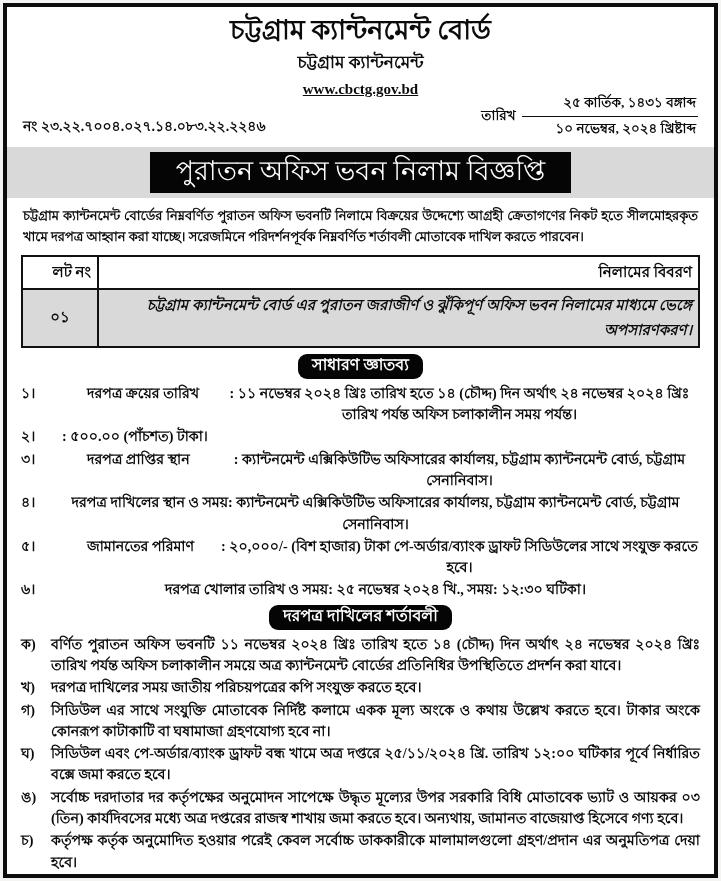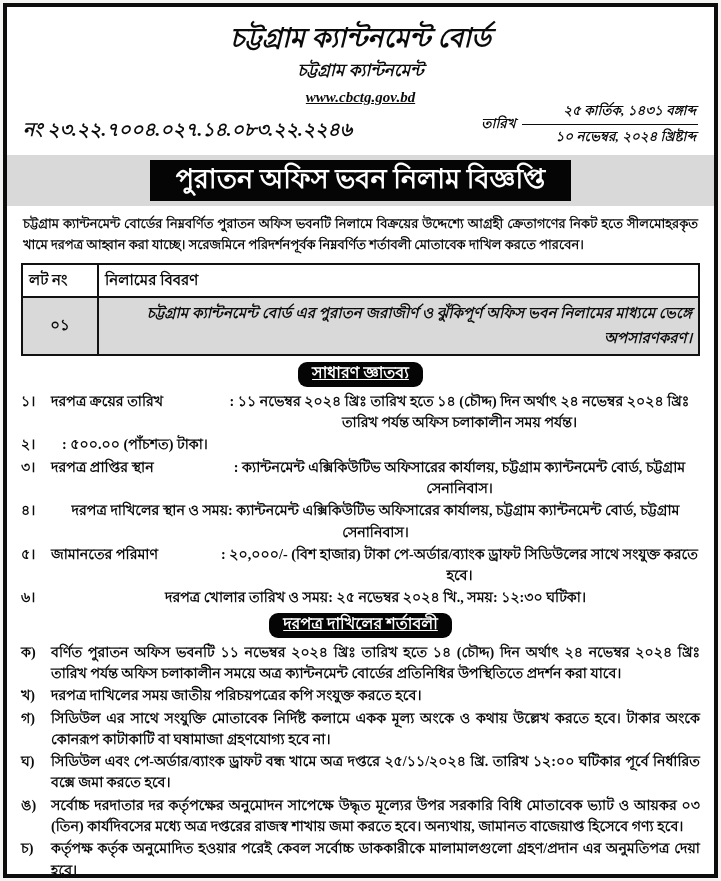--- a/index.html
+++ b/index.html
@@ -1,55 +1,55 @@
 <!DOCTYPE html>
 <html lang="bn"><head>
 <meta charset="utf-8">
 <style>
   html,body{margin:0;padding:0;background:#f4f4f2;}
   body{width:721px;height:881px;position:relative;font-family:"Liberation Serif","DejaVu Serif",serif;color:#0b0b0b;}
   .page{position:absolute;inset:3px;border:4px solid #0d0d0d;background:#ffffff;overflow:hidden;}
 
   
-  .hdr{ text-align:center; padding-top:16px;font-style:italic;}
+  .hdr{ text-align:center; padding-top:8px;}
   .org-name{font-size:27px;font-weight:bold;line-height:1.15;}
   .org-sub{font-size:17px;font-weight:bold;margin-top:3px;}
   .website{font-size:15px;font-weight:bold;text-decoration:underline;margin-top:4px;display:inline-block;font-family:"Liberation Serif",serif;}
   .ref-date-row{display:flex;justify-content:space-between;align-items:flex-end;padding:0 16px 6px 16px;margin-top:-6px;}
-  .ref-no{font-size:19px;font-weight:bold;padding-bottom:2px;}
+  .ref-no{font-size:14px;font-weight:bold;padding-bottom:2px;}
   .date-block{display:flex;align-items:center;gap:6px;font-size:13.5px;font-weight:bold;}
   .date-frac{display:flex;flex-direction:column;text-align:right;}
   .date-top{border-bottom:1.5px solid #0d0d0d;padding:0 2px 1px 2px;}
   .date-bottom{padding:1px 2px 0 2px;margin-left:32px;}
 
   
   .title-strip{background:#d9d9d9;padding:5px 0;text-align:center;}
-  .title-box{display:inline-block;background:#050505;color:#ffffff;font-size:27px;font-weight:bold;padding:3px 26px 6px 26px;line-height:1.2;}
+  .title-box{display:inline-block;background:#050505;color:#ffffff;font-size:27px;font-weight:normal;padding:3px 26px 6px 26px;line-height:1.2;}
 
   .content{padding:4px 14px 0 14px;}
   .intro{font-size:13px;font-weight:bold;text-align:justify;line-height:1.55;margin:4px 2px 8px 2px;}
 
   
   table.lot{width:100%;border-collapse:collapse;margin:2px 0 6px 0;}
   table.lot th, table.lot td{border:2px solid #111;font-size:15px;padding:3px 6px;}
-  table.lot th{font-weight:bold;background:#ffffff;text-align:left;}
+  table.lot th{font-weight:bold;background:#ffffff;text-align:right;}
   table.lot td{background:#d9d9d9;font-weight:bold;}
   .col-lot{width:62px;text-align:center;}
   .col-desc{text-align:right;padding-left:12px;font-style:italic;}
 
   
   .badge-row{text-align:center;margin:4px 0 4px 0;}
-  .badge{display:inline-block;background:#050505;color:#fff;font-size:16px;font-weight:bold;padding:1px 14px 4px 14px;border-radius:9px;line-height:1.25;text-decoration:underline;}
+  .badge{display:inline-block;background:#050505;color:#fff;font-size:16px;font-weight:bold;padding:1px 14px 4px 14px;border-radius:9px;line-height:1.25;}
 
   
   .glist{margin:2px 0 0 0;}
   .g-row{display:grid;grid-template-columns:30px 168px 1fr;font-size:14.2px;font-weight:bold;line-height:1.5;margin-bottom:1px;}
   .g-row.fullline{grid-template-columns:30px 1fr;}
   .g-no{white-space:nowrap;}
-  .g-label{white-space:nowrap;overflow:visible;}
+  .g-label{white-space:nowrap;overflow:visible;margin-left:36px;}
   .g-val{text-align:center;}
 
   
   .clist{margin-top:2px;}
   .c-row{display:grid;grid-template-columns:30px 1fr;font-size:14.2px;font-weight:bold;line-height:1.5;margin-bottom:1px;}
   .c-no{white-space:nowrap;}
   .c-text{text-align:justify;}
 </style>
 </head>
 <body>

